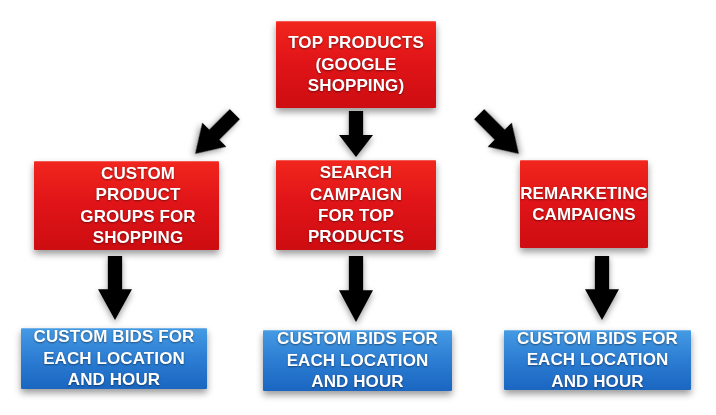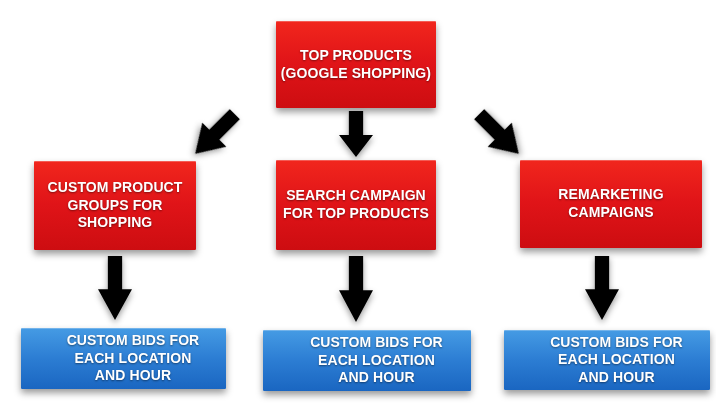--- a/index.html
+++ b/index.html
@@ -15,40 +15,39 @@
     position: absolute;
     display: flex;
     align-items: center;
     justify-content: center;
     box-shadow: 0 4px 7px rgba(0,0,0,0.40), inset 0 1px 0 rgba(255,255,255,0.25);
     border-radius: 1px;
   }
   .node .node-label {
     color: #ffffff;
     font-weight: bold;
-    font-size: 14px;
+    font-size: 17px;
     line-height: 1.26;
     text-align: center;
     white-space: pre-line;
     text-shadow: 0 1px 2px rgba(0,0,0,0.45);
     letter-spacing: 0.1px;
     padding: 2px 4px;
   }
   .red {
     background: linear-gradient(180deg, #f1261d 0%, #e01418 48%, #cd0d11 100%);
   }
   .blue {
     background: linear-gradient(180deg, #459be4 0%, #2c7dd3 50%, #1a66c1 100%);
-    padding-left: 19px;
   }
   
   #node-top-products          { left: 276px; top: 21px;  width: 160px; height: 87px; }
-  #node-custom-product-groups { left: 34px;  top: 161px; width: 162px; height: 89px; }
+  #node-custom-product-groups { left: 34px;  top: 161px; width: 162px; height: 89px; padding-left: 23px; }
   #node-search-campaign       { left: 276px; top: 160px; width: 160px; height: 90px; align-items: center; }
-  #node-remarketing-campaigns { left: 520px; top: 160px; width: 182px; height: 88px; }
+  #node-remarketing-campaigns { left: 520px; top: 160px; width: 128px; height: 88px; }
   #node-custom-bids-left      { left: 21px;  top: 328px; width: 186px; height: 61px; }
   #node-custom-bids-center    { left: 263px; top: 330px; width: 189px; height: 61px; }
   #node-custom-bids-right     { left: 504px; top: 330px; width: 187px; height: 60px; }
   
   .arrow {
     position: absolute;
     filter: drop-shadow(0 3px 3px rgba(0,0,0,0.40));
   }
   .arrow .arrow-shape {
     width: 100%;

